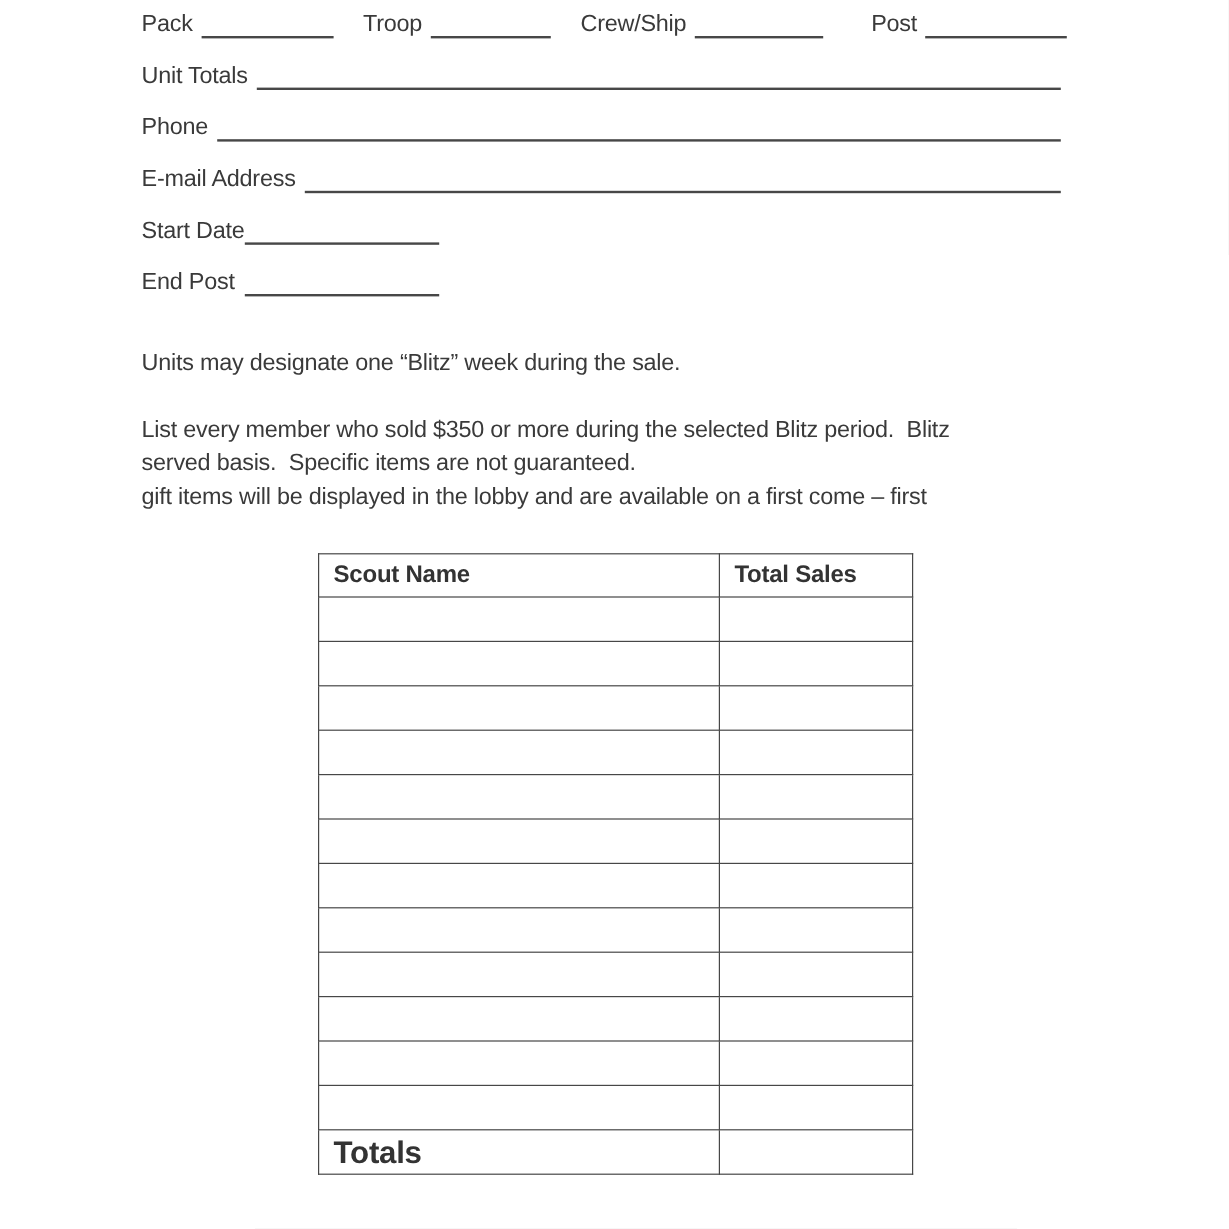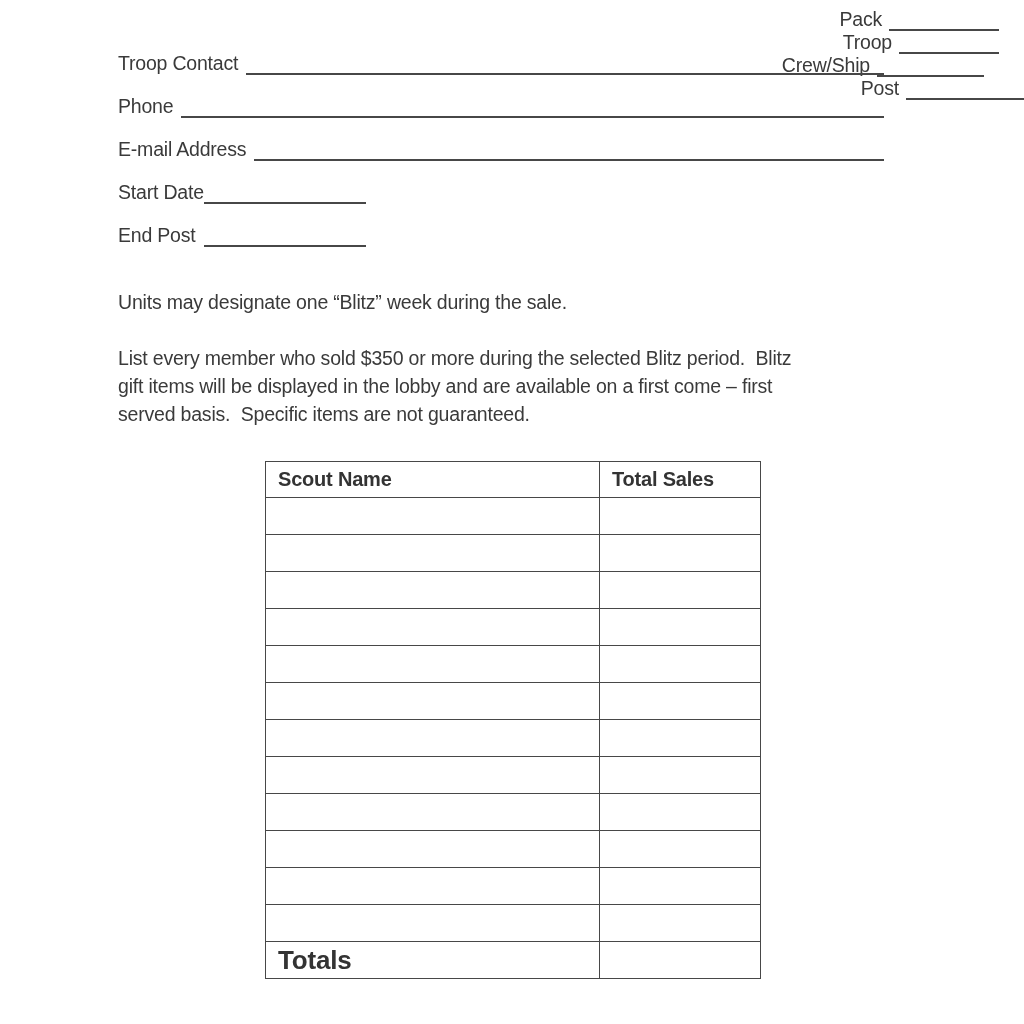--- a/index.html
+++ b/index.html
@@ -17,21 +17,20 @@
     overflow: hidden;
   }
 
   
   .unit-line {
     display: flex;
     align-items: flex-end;
     height: 24px;
     margin-bottom: 19px;
     white-space: pre;
-    flex-direction: column;
   }
   .unit-group { display: flex; align-items: flex-end; }
   .lbl { white-space: pre; }
   .blank {
     display: inline-block;
     border-bottom: 2px solid #474747;
     height: 18px;
     margin-left: 7px;
   }
   .blank.pack  { width: 110px; }
@@ -109,21 +108,21 @@
       <span class="lbl">Crew/Ship</span>
       <span class="blank crew gap40"></span>
     </span>
     <span class="unit-group">
       <span class="lbl">Post</span>
       <span class="blank post"></span>
     </span>
   </div>
 
   <div class="field-row">
-    <span class="field-label">Troop Contact</span>
+    <span class="field-label">Unit Totals</span>
     <span class="field-blank"></span>
   </div>
 
   <div class="field-row">
     <span class="field-label">Phone</span>
     <span class="field-blank"></span>
   </div>
 
   <div class="field-row">
     <span class="field-label">E-mail Address</span>
@@ -137,22 +136,22 @@
 
   <div class="field-row short">
     <span class="field-label">End Post</span>
     <span class="field-blank"></span>
   </div>
 
   <div class="para1">Units may designate one “Blitz” week during the sale.</div>
 
   <div class="para2">
     <div class="para-line">List every member who sold $350 or more during the selected Blitz period.  Blitz</div>
+    <div class="para-line">served basis.  Specific items are not guaranteed.</div>
     <div class="para-line">gift items will be displayed in the lobby and are available on a first come – first</div>
-    <div class="para-line">served basis.  Specific items are not guaranteed.</div>
   </div>
 
   <table class="sales-table">
     <colgroup>
         <col class="c1">
         <col class="c2">
       </colgroup>
     <thead>
       <tr>
         <th>Scout Name</th>

